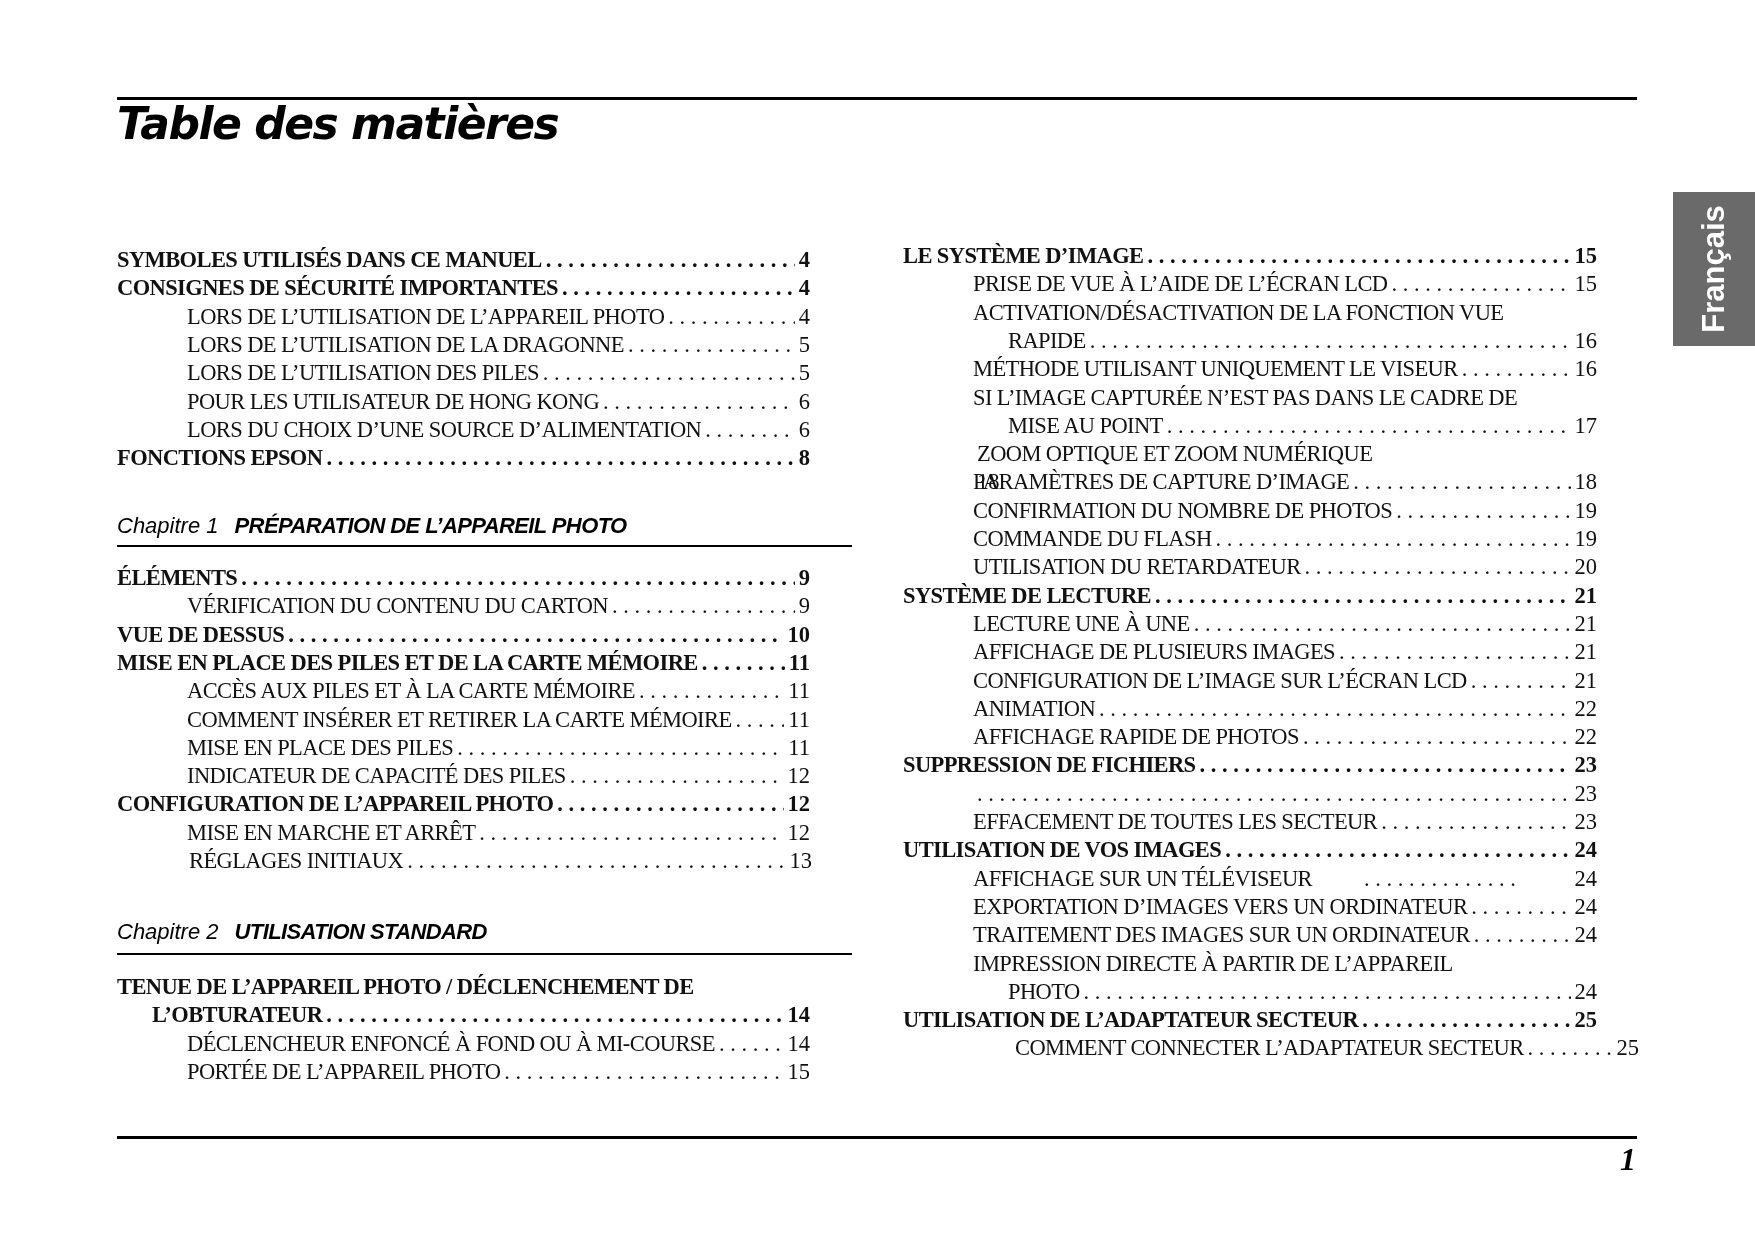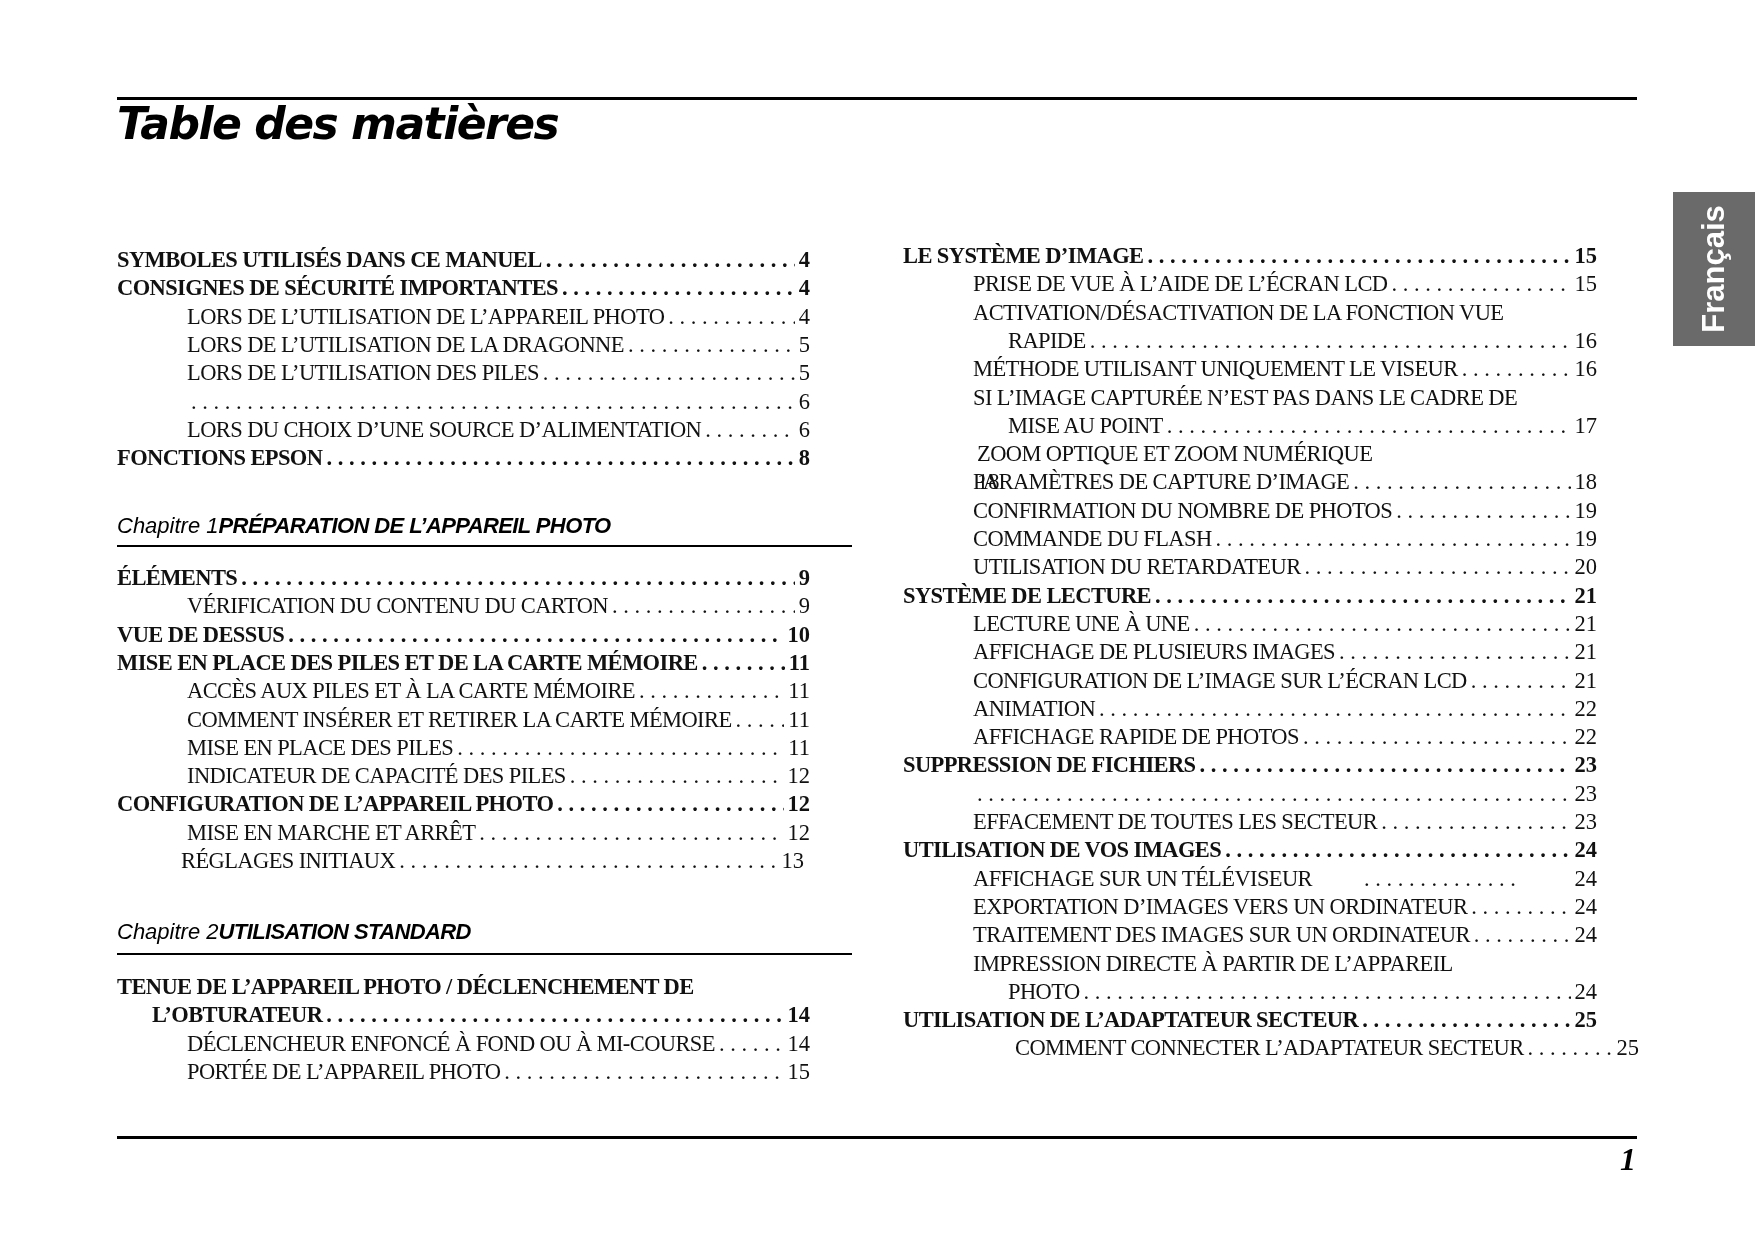--- a/index.html
+++ b/index.html
@@ -2,21 +2,21 @@
 <html><head>
 <meta charset="utf-8">
 <style>
   html,body{margin:0;padding:0;background:#ffffff;}
   body{width:1755px;height:1240px;position:relative;overflow:hidden;color:#111;}
   .rule{position:absolute;background:#000;}
   .title{position:absolute;left:117px;top:96px;font-family:"DejaVu Sans","Liberation Sans",sans-serif;font-weight:bold;font-style:italic;font-size:44px;letter-spacing:-1.5px;line-height:56px;white-space:nowrap;color:#000;}
   .lang-tab{position:absolute;left:1673px;top:192px;width:82px;height:154px;background:#6a6a6a;}
   .lang-tab span{position:absolute;left:50%;top:50%;transform:translate(-50%,-50%) rotate(-90deg);font-family:"Liberation Sans",sans-serif;font-weight:bold;font-size:31px;color:#fff;white-space:nowrap;}
   .chap{position:absolute;font-family:"Liberation Sans",sans-serif;font-size:22px;line-height:28px;white-space:nowrap;color:#000;}
-  .chap .num{font-style:italic;font-weight:normal;margin-right:0;}
+  .chap .num{font-style:italic;font-weight:normal;margin-right:16px;}
   .chap .name{font-style:italic;font-weight:bold;letter-spacing:-0.6px;}
   .toc{position:absolute;}
   .row{position:absolute;left:0;height:28px;display:flex;align-items:baseline;font-family:"Liberation Serif",serif;font-size:22.5px;line-height:28px;white-space:nowrap;color:#111;}
   .row.b{font-weight:bold;}
   .row .lbl{flex:0 0 auto;letter-spacing:-0.6px;}
   .row .dots{flex:1 1 auto;overflow:hidden;margin:0 4px;letter-spacing:3.2px;}
   .row .dots::after{content:". . . . . . . . . . . . . . . . . . . . . . . . . . . . . . . . . . . . . . . . . . . . . . . . . . . . . . . . . . . . . . . . . . . . . . . . . . . . . . . . . . . . . . . . . . . . . . . . . . . . . . . . . . .";letter-spacing:0px;}
   .row .pg{flex:0 0 auto;text-align:right;}
   .row.cont{display:block;}
   .pagenum{position:absolute;left:1600px;top:1140px;width:36px;text-align:right;font-family:"Liberation Serif",serif;font-weight:bold;font-style:italic;font-size:32px;line-height:38px;color:#000;}
@@ -51,20 +51,21 @@
       <span class="lbl">LORS DE L’UTILISATION DE LA DRAGONNE</span>
       <span class="dots"></span>
       <span class="pg">5</span>
     </div>
     <div class="row" style="top: 359.2px; left: 70px; width: 623px;">
       <span class="lbl">LORS DE L’UTILISATION DES PILES</span>
       <span class="dots"></span>
       <span class="pg">5</span>
     </div>
     <div class="row" style="top: 387.5px; left: 70px; width: 623px;">
+      <span class="lbl">POUR LES UTILISATEUR DE HONG KONG</span>
       <span class="dots"></span>
       <span class="pg">6</span>
     </div>
     <div class="row" style="top: 415.8px; left: 70px; width: 623px;">
       <span class="lbl">LORS DU CHOIX D’UNE SOURCE D’ALIMENTATION</span>
       <span class="dots"></span>
       <span class="pg">6</span>
     </div>
     <div class="row b" style="top: 444.1px; left: 0px; width: 693px;">
       <span class="lbl">FONCTIONS EPSON</span>
@@ -114,21 +115,21 @@
     <div class="row b" style="top: 790.4px; left: 0px; width: 693px;">
       <span class="lbl">CONFIGURATION DE L’APPAREIL PHOTO</span>
       <span class="dots"></span>
       <span class="pg">12</span>
     </div>
     <div class="row" style="top: 818.7px; left: 70px; width: 623px;">
       <span class="lbl">MISE EN MARCHE ET ARRÊT</span>
       <span class="dots"></span>
       <span class="pg">12</span>
     </div>
-    <div class="row" style="top: 847px; left: 64px; width: 623px;">
+    <div class="row" style="top: 847px; left: 72px; width: 623px;">
       <span class="lbl">RÉGLAGES INITIAUX</span>
       <span class="dots"></span>
       <span class="pg">13</span>
     </div>
     <div class="row cont b" style="top: 973px; left: 0px;"><span class="lbl">TENUE DE L’APPAREIL PHOTO / DÉCLENCHEMENT DE</span></div>
     <div class="row b" style="top: 1001.3px; left: 35px; width: 658px;">
       <span class="lbl">L’OBTURATEUR</span>
       <span class="dots"></span>
       <span class="pg">14</span>
     </div>

